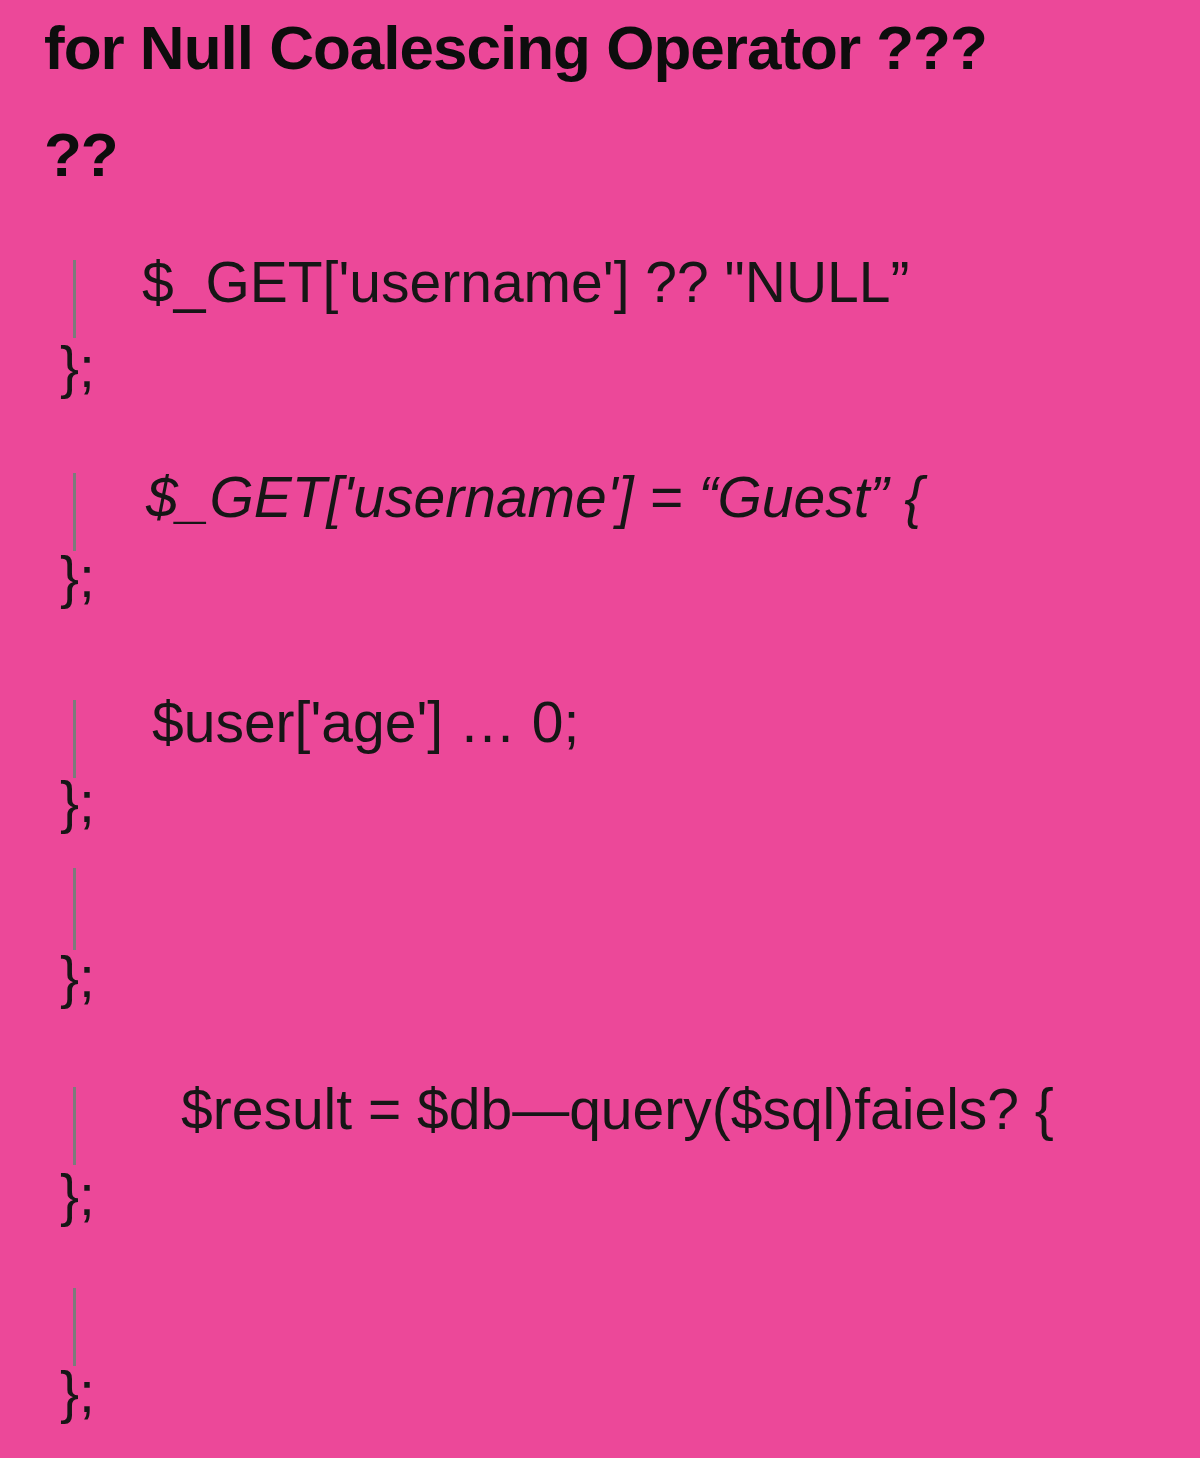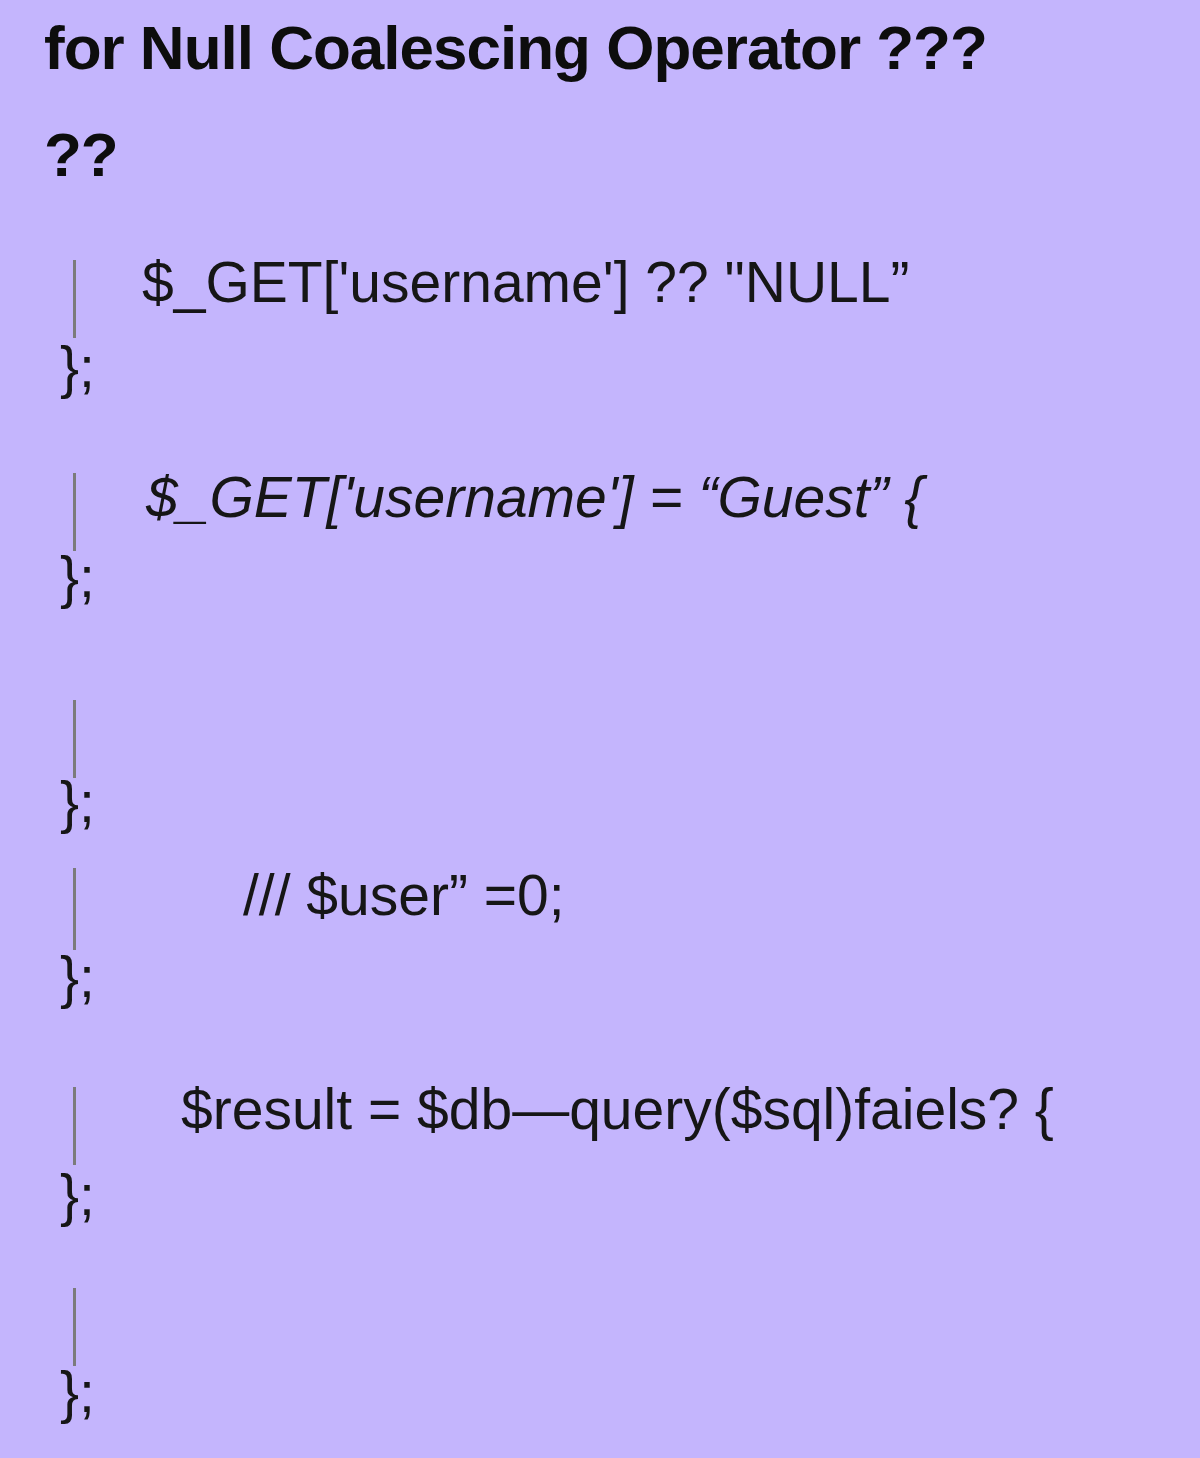--- a/index.html
+++ b/index.html
@@ -4,21 +4,21 @@
 <style>
   html, body {
     margin: 0;
     padding: 0;
     background: #ffffff;
   }
   .page {
     position: relative;
     width: 1200px;
     height: 1458px;
-    background: #c4b5fd;
+    background: #ec4899;
     overflow: hidden;
     font-family: "Liberation Sans", sans-serif;
     color: #121212;
   }
   .title-line {
     position: absolute;
     left: 44px;
     font-size: 62px;
     font-weight: 700;
     letter-spacing: -1px;
@@ -61,24 +61,24 @@
 
   <div class="pipe" style="top:260px;"></div>
   <div class="code-text" style="top:254px; left:142px;">$_GET['username'] ?? "NULL”</div>
   <div class="close-brace" style="top:339px;">};</div>
 
   <div class="pipe" style="top:473px;"></div>
   <div class="code-text" style="top:469px; left:146px;font-style:italic;">$_GET['username'] = “Guest” {</div>
   <div class="close-brace" style="top:549px;">};</div>
 
   <div class="pipe" style="top:700px;"></div>
+  <div class="code-text" style="top:694px; left:152px;">$user['age'] … 0;</div>
   <div class="close-brace" style="top:774px;">};</div>
 
   <div class="pipe" style="top:868px; height:82px;"></div>
-  <div class="code-text" style="top:867px; left:243px;">/// $user” =0;</div>
   <div class="close-brace" style="top:949px;">};</div>
 
   <div class="pipe" style="top:1087px;"></div>
   <div class="code-text" style="top:1081px; left:160px;margin-left:21px;">$result = $db—query($sql)faiels? {</div>
   <div class="close-brace" style="top:1167px;">};</div>
 
   <div class="pipe" style="top:1288px;"></div>
   <div class="close-brace" style="top:1364px;">};</div>
 
 </div>

